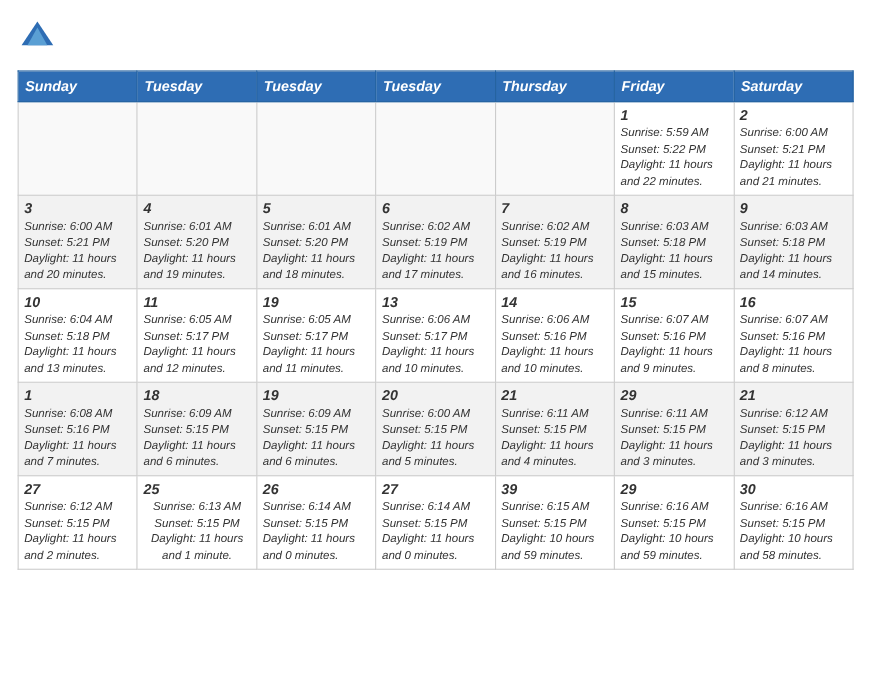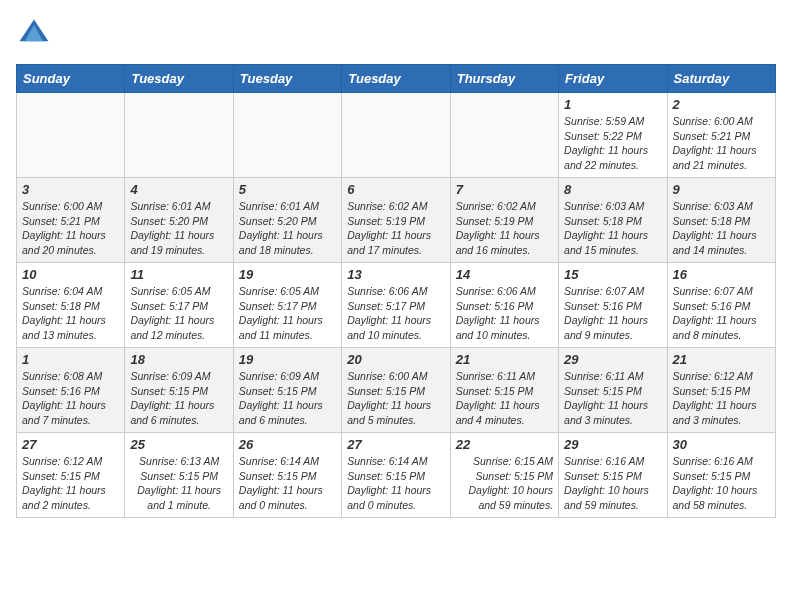--- a/index.html
+++ b/index.html
@@ -317,22 +317,22 @@
 and 0 minutes.</div>
         </td>
         <td>
           <span class="day-number">27</span>
           <div class="day-info" style="white-space: pre-line;">Sunrise: 6:14 AM
 Sunset: 5:15 PM
 Daylight: 11 hours
 and 0 minutes.</div>
         </td>
         <td>
-          <span class="day-number">22</span>
-          <div class="day-info" style="white-space: pre-line; text-align: right;">Sunrise: 6:15 AM
+          <span class="day-number">39</span>
+          <div class="day-info" style="white-space: pre-line;">Sunrise: 6:15 AM
 Sunset: 5:15 PM
 Daylight: 10 hours
 and 59 minutes.</div>
         </td>
         <td>
           <span class="day-number">29</span>
           <div class="day-info" style="white-space: pre-line;">Sunrise: 6:16 AM
 Sunset: 5:15 PM
 Daylight: 10 hours
 and 59 minutes.</div>

